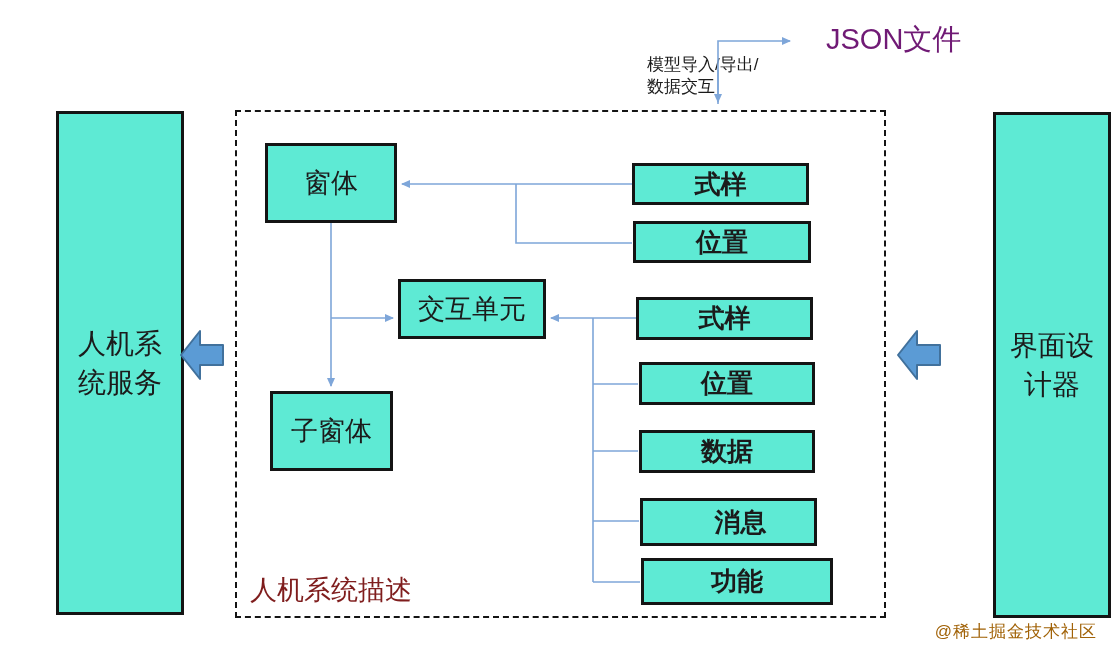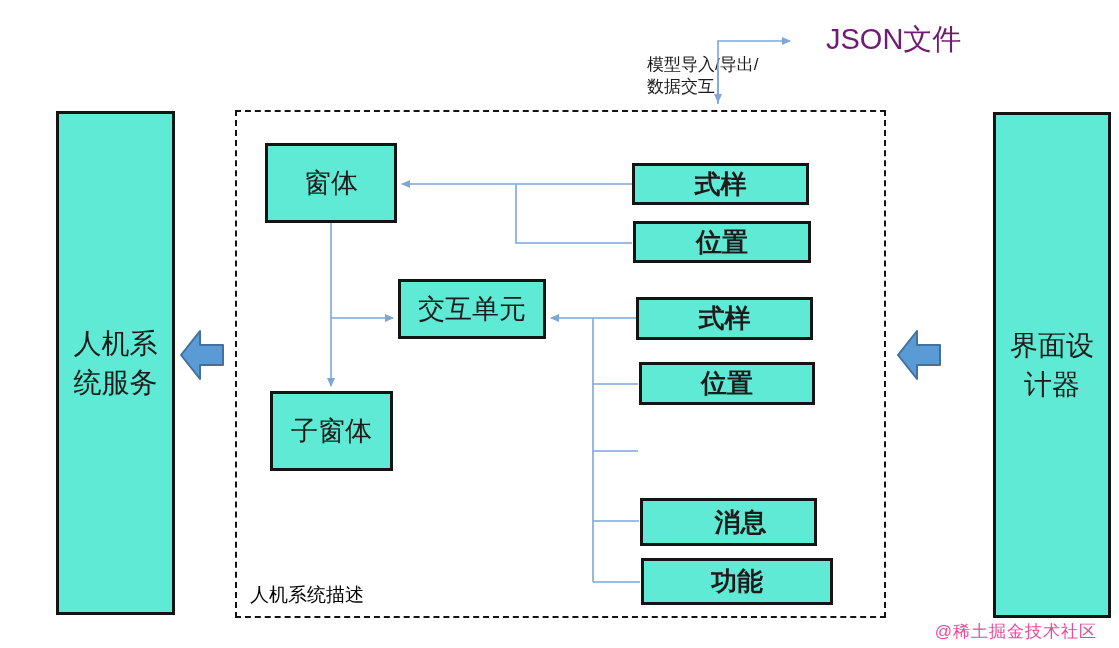--- a/index.html
+++ b/index.html
@@ -23,48 +23,48 @@
   .tallbox .wrap{display:block;width:92px;}
   .node{font-size:27px;}
   .attr{font-size:26px;font-weight:bold;}
   .dashed{
     position:absolute;box-sizing:border-box;
     border:2px dashed #141414;
     background:transparent;
   }
   .container-label{
     position:absolute;left:13px;bottom:8px;
-    font-size:19px;color:#000000;white-space:nowrap;
+    font-size:27px;color:#7f1d1d;white-space:nowrap;
   }
   .json-label{
     position:absolute;left:826px;top:20px;
     font-size:29px;color:#701a75;white-space:nowrap;
   }
   .model-io-label{
     position:absolute;left:647px;top:54px;
     font-size:17px;line-height:22px;color:#1b1b1b;
     white-space:pre-line;
   }
   .watermark{
     position:absolute;right:22px;top:620px;
-    font-size:17px;color:#ec4899;letter-spacing:1px;white-space:nowrap;
+    font-size:17px;color:#a16207;letter-spacing:1px;white-space:nowrap;
   }
   svg.overlay{
     position:absolute;left:0;top:0;
     pointer-events:none;
   }
   .connector{stroke:#7ea6d9;stroke-width:1.6;fill:none;}
   .blockarrow{fill:#5b9bd5;stroke:#41719c;stroke-width:2;stroke-linejoin:round;}
 </style>
 </head>
 <body>
 
 <div class="canvas">
 
-  <div class="box tallbox" style="left:56px;top:111px;width:119px;height:504px;">
+  <div class="box tallbox" style="left:56px;top:111px;width:128px;height:504px;">
     <span class="wrap">人机系统服务</span>
   </div>
 
   <div class="box tallbox" style="left:993px;top:112px;width:118px;height:506px;">
     <span class="wrap">界面设计器</span>
   </div>
 
   <div class="dashed" style="left:235px;top:110px;width:651px;height:508px;">
     <span class="container-label">人机系统描述</span>
   </div>
@@ -86,20 +86,23 @@
   </div>
   <div class="box attr" style="left:633px;top:221px;width:178px;height:42px;">
     <span>位置</span>
   </div>
 
   <div class="box attr" style="left:636px;top:297px;width:177px;height:43px;">
     <span>式样</span>
   </div>
   <div class="box attr" style="left:639px;top:362px;width:176px;height:43px;">
     <span>位置</span>
+  </div>
+  <div class="box attr" style="left:639px;top:430px;width:176px;height:43px;">
+    <span>数据</span>
   </div>
   <div class="box attr" style="left:640px;top:498px;width:177px;height:48px;padding-left:24px;">
     <span>消息</span>
   </div>
   <div class="box attr" style="left:641px;top:558px;width:192px;height:47px;">
     <span>功能</span>
   </div>
 
   <div class="json-label">JSON文件</div>
   <div class="model-io-label">模型导入/导出/

